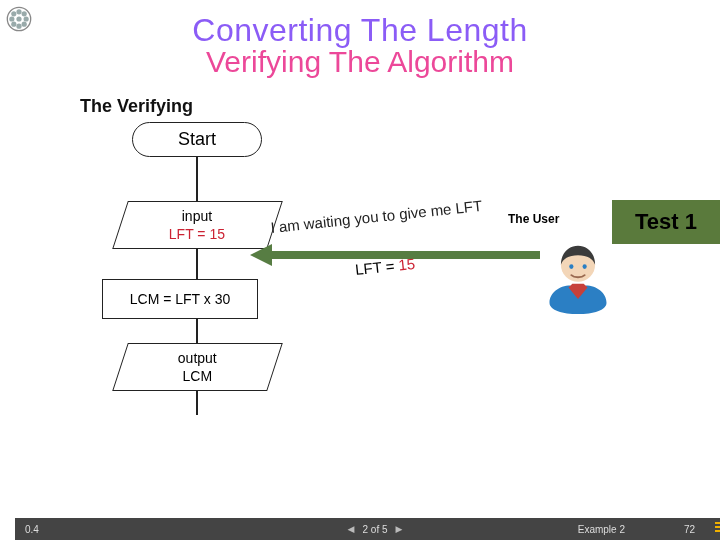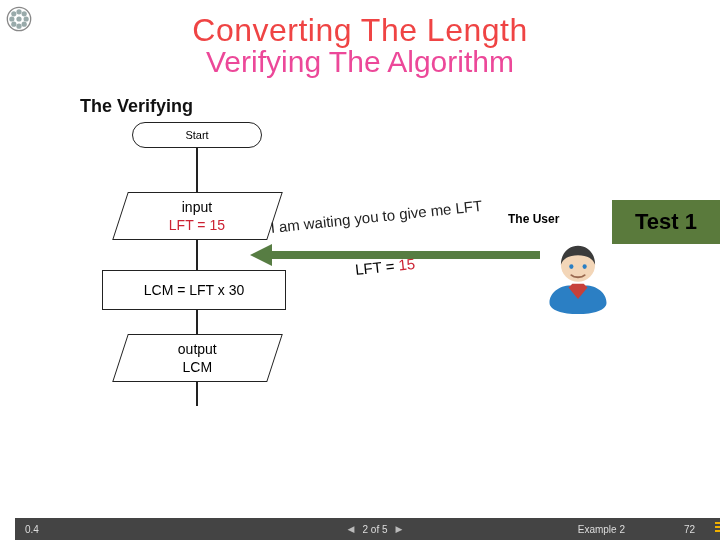--- a/index.html
+++ b/index.html
@@ -3,48 +3,48 @@
 <meta charset="utf-8">
 <style>
   * { box-sizing: border-box; margin: 0; padding: 0; }
   html, body { width: 720px; height: 540px; font-family: "Segoe UI", Arial, sans-serif; background: #fff; overflow: hidden; }
   .slide { position: relative; width: 720px; height: 540px; }
 
   
   .corner-icon { position: absolute; left: 6px; top: 6px; width: 26px; height: 26px; }
 
   .title { position: absolute; left: 0; top: 12px; width: 720px; text-align: center; }
-  .title-line1 { font-size: 32px; font-weight: 300; color: #ef4444; letter-spacing: .5px; }
+  .title-line1 { font-size: 32px; font-weight: 300; color: #8b5cf6; letter-spacing: .5px; }
   .title-line2 { font-size: 30px; font-weight: 300; color: #ec4899; margin-top: -4px; }
   .subtitle { position: absolute; left: 80px; top: 96px; font-size: 18px; font-weight: 700; color: #111; }
 
   
   .flow { position: absolute; left: 102px; top: 122px; width: 190px; }
   .link { width: 2px; height: 24px; background: #222; margin: 0 auto; }
   
   .flow .link:nth-of-type(1) { height: 18px; }
   .flow .link:nth-of-type(2) { height: 44px; }
   .flow .link:nth-of-type(3) { height: 36px; }
   .flow .link:nth-of-type(4) { height: 30px; }
 
   .term { 
     width: 130px; margin: 0 auto; border: 1.5px solid #222; border-radius: 26px;
-    text-align: center; padding: 6px 12px; font-size: 11px; background: #fff;
+    text-align: center; padding: 6px 12px; font-size: 18px; background: #fff;
   }
 
   .io { 
     width: 155px; height: 48px; margin: 0 auto; border: 1.5px solid #222;
     background: #fff; transform: skewX(-18deg); display: flex; align-items: center; justify-content: center;
   }
   .io .sk { transform: skewX(18deg); text-align: center; font-size: 14px; line-height: 1.25; }
   .io .sk .emph { color: #c23; }
   .io .sk .lbl { display: block; }
 
   .proc { 
-    width: 184px; height: 40px; margin: 0 0 0 0; border: 1.5px solid #222; background: #fff;
+    width: 156px; height: 40px; margin: 0 0 0 0; border: 1.5px solid #222; background: #fff;
     display: flex; align-items: center; justify-content: center; font-size: 14px;
   }
 
   
   .wait-text { position: absolute; left: 270px; top: 208px; font-size: 15px; color: #222;
                transform: rotate(-6deg); white-space: nowrap; }
   .arrow-right { position: absolute; left: 250px; top: 248px; width: 290px; height: 14px; }
   .arrow-right .shaft { position: absolute; left: 22px; top: 3px; right: 0; height: 8px; background: #577d43; }
   .arrow-right .head { position: absolute; left: 0; top: -4px; width: 0; height: 0;
     border-top: 11px solid transparent; border-bottom: 11px solid transparent; border-right: 22px solid #577d43; }

